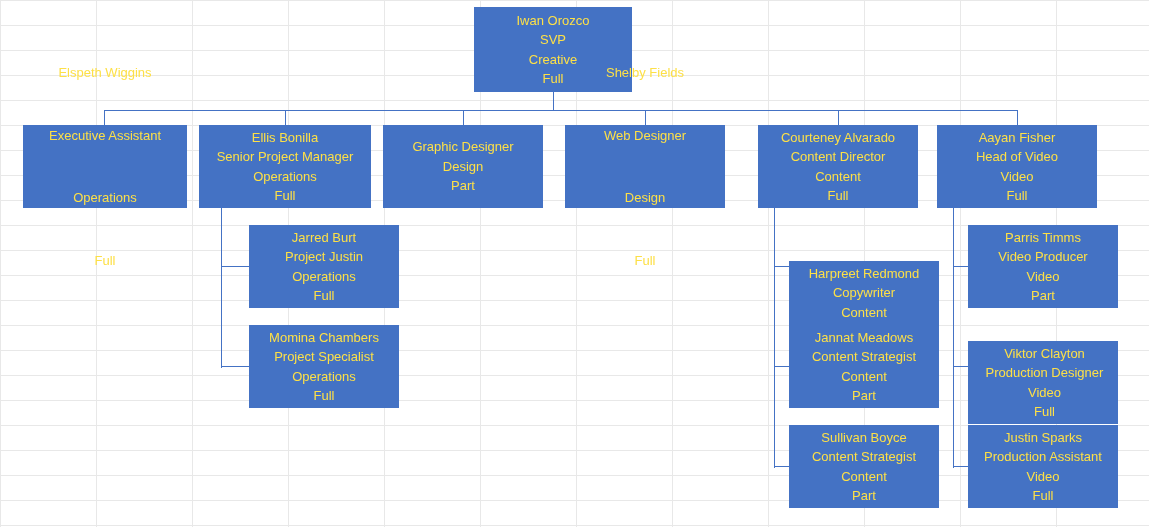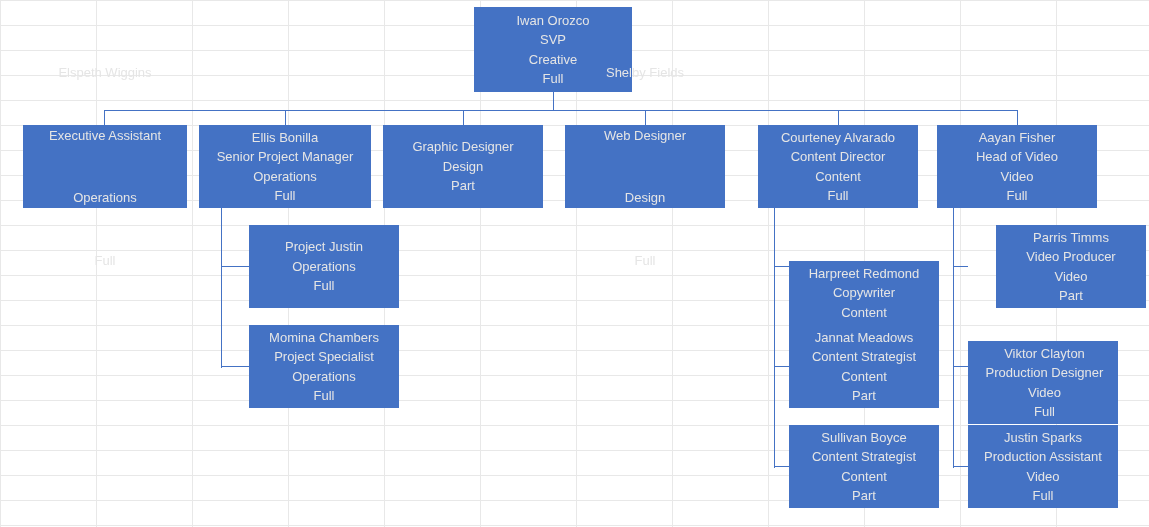--- a/index.html
+++ b/index.html
@@ -19,21 +19,21 @@
     width: 100%; height: 100%;
     background-image:
       linear-gradient(to right, #e8e8e8 1px, transparent 1px),
       linear-gradient(to bottom, #e8e8e8 1px, transparent 1px);
     background-size: 96px 25px;
   }
 
   .node {
     position: absolute;
     background: #4472c4;
-    color: #e5e5e5;
+    color: #fde047;
     text-align: center;
     font-size: 13px;
     line-height: 1.5;
     display: flex;
     flex-direction: column;
     justify-content: center;
     box-sizing: border-box;
     padding: 6px 4px;
   }
   .node div { white-space: nowrap; }
@@ -119,20 +119,21 @@
 </div>
 
 <div class="node" style="left:937px; top:125px; width:160px; height:83px;">
   <div>Aayan Fisher</div>
   <div>Head of Video</div>
   <div>Video</div>
   <div>Full</div>
 </div>
 
 <div class="node" style="left:249px; top:225px; width:150px; height:83px;">
+  <div>Jarred Burt</div>
   <div>Project Justin</div>
   <div>Operations</div>
   <div>Full</div>
 </div>
 
 <div class="node" style="left:249px; top:325px; width:150px; height:83px;">
   <div>Momina Chambers</div>
   <div>Project Specialist</div>
   <div>Operations</div>
   <div>Full</div>
@@ -152,21 +153,21 @@
   <div>Part</div>
 </div>
 
 <div class="node" style="left:789px; top:425px; width:150px; height:83px;">
   <div>Sullivan Boyce</div>
   <div>Content Strategist</div>
   <div>Content</div>
   <div>Part</div>
 </div>
 
-<div class="node" style="left:996px; top:225px; width:150px; height:83px;">
+<div class="node" style="left:968px; top:225px; width:150px; height:83px;">
   <div>Parris Timms</div>
   <div>Video Producer</div>
   <div>Video</div>
   <div>Part</div>
 </div>
 
 <div class="node" style="left:968px; top:341px; width:150px; height:83px;padding-left:7px;">
   <div>Viktor Clayton</div>
   <div>Production Designer</div>
   <div>Video</div>

